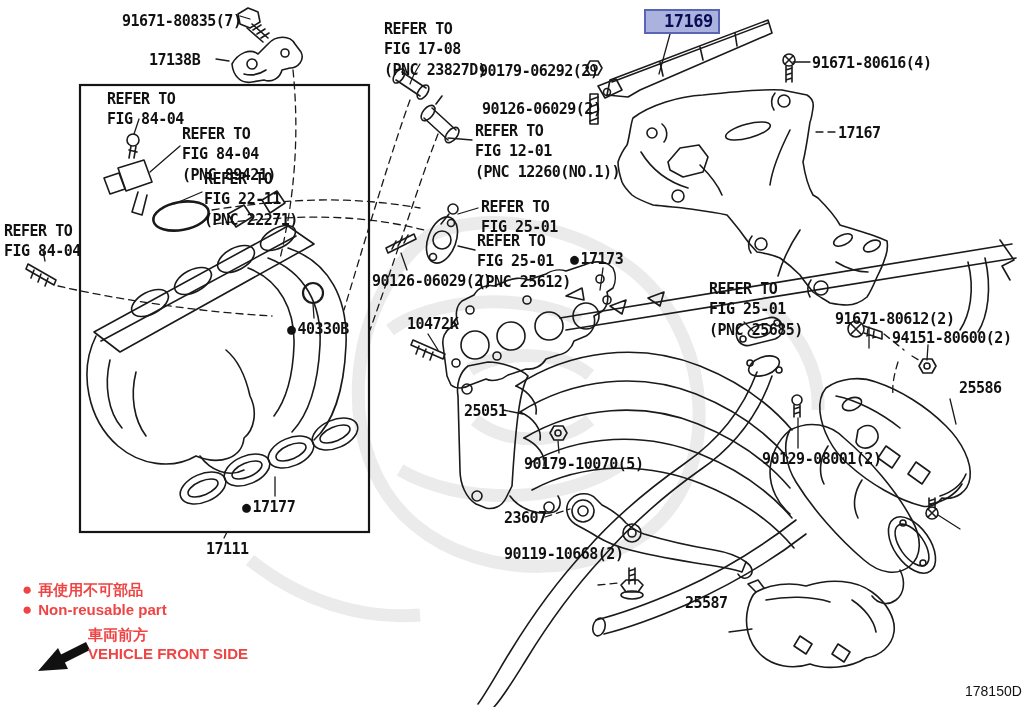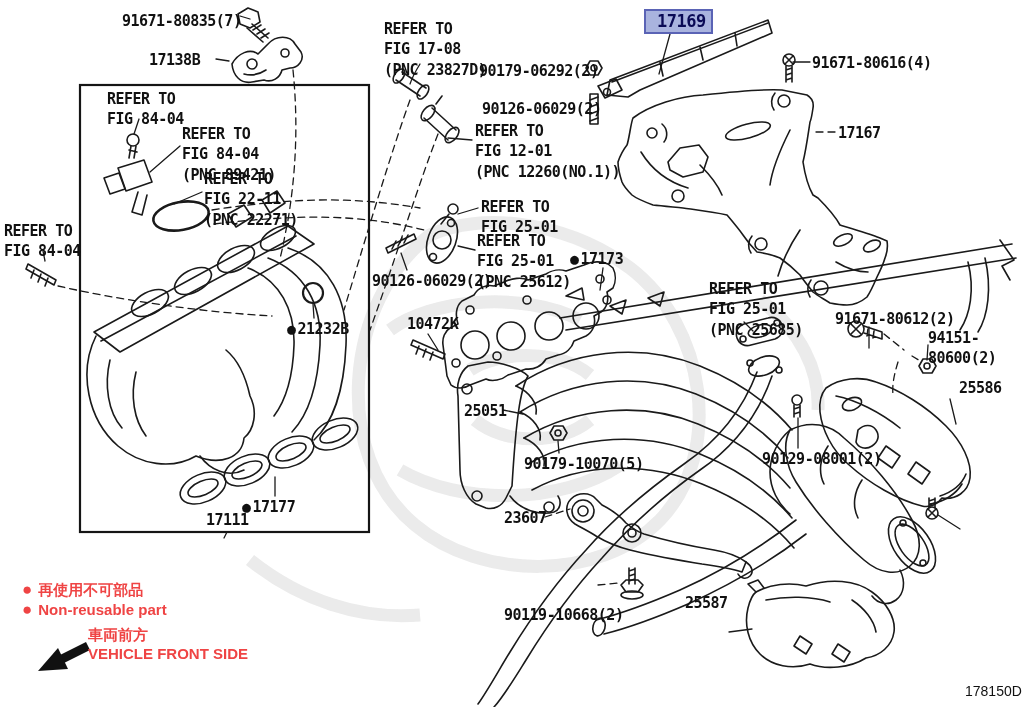--- a/index.html
+++ b/index.html
@@ -3,21 +3,21 @@
 <meta charset="utf-8">
 <style>
   html,body{margin:0;padding:0;background:#fff;}
   .stage{position:relative;width:1024px;height:707px;background:#ffffff;overflow:hidden;
          font-family:"DejaVu Sans Mono","Liberation Mono",monospace;border-radius:10px;}
   svg.art{position:absolute;left:0;top:0;}
   .lbl{position:absolute;font-weight:bold;font-size:15px;line-height:1.35;color:#111;
        white-space:pre-line;letter-spacing:-0.5px;}
   .lbl .dot{font-size:15px;margin-right:2px;}
   .hl{position:absolute;font-weight:bold;font-size:17px;letter-spacing:-0.5px;
-      color:#0a0a55;background:#a9b3de;border:2px solid #5a63b5;padding:0 5px 1px 11px;}
+      color:#0a0a55;background:#a9b3de;border:2px solid #5a63b5;padding:0 5px 1px 18px;}
   .legend{position:absolute;font-family:"Liberation Sans","DejaVu Sans",sans-serif;
           font-weight:bold;font-size:15px;color:#ef4444;white-space:pre;}
   .legend .dot{font-size:17px;margin-right:6px;}
   .code{position:absolute;font-family:"Liberation Sans","DejaVu Sans",sans-serif;
         font-size:14px;color:#111;}
 </style>
 </head>
 <body>
 
 <div class="stage">
@@ -313,31 +313,31 @@
 FIG 25-01</div>
   <div class="lbl" style="left:477px;top:231px">REFER TO
 FIG 25-01
 (PNC 25612)</div>
   <div class="lbl" style="left:570px;top:249px"><span class="dot">●</span><span>17173</span></div>
   <div class="lbl" style="left:372px;top:271px">90126-06029(2)</div>
   <div class="lbl" style="left:709px;top:279px">REFER TO
 FIG 25-01
 (PNC 25685)</div>
   <div class="lbl" style="left:835px;top:309px">91671-80612(2)</div>
-  <div class="lbl" style="left:928px;top:328px">94151-80600(2)</div>
+  <div class="lbl" style="left:892px;top:328px">94151-80600(2)</div>
   <div class="lbl" style="left:407px;top:314px">10472K</div>
-  <div class="lbl" style="left:287px;top:319px"><span class="dot">●</span><span>21232B</span></div>
+  <div class="lbl" style="left:287px;top:319px"><span class="dot">●</span><span>40330B</span></div>
   <div class="lbl" style="left:959px;top:378px">25586</div>
   <div class="lbl" style="left:464px;top:401px">25051</div>
   <div class="lbl" style="left:762px;top:449px">90129-08001(2)</div>
   <div class="lbl" style="left:524px;top:454px">90179-10070(5)</div>
   <div class="lbl" style="left:504px;top:508px">23607</div>
-  <div class="lbl" style="left:504px;top:605px">90119-10668(2)</div>
+  <div class="lbl" style="left:504px;top:544px">90119-10668(2)</div>
   <div class="lbl" style="left:685px;top:593px">25587</div>
   <div class="lbl" style="left:242px;top:497px"><span class="dot">●</span><span>17177</span></div>
-  <div class="lbl" style="left:206px;top:510px">17111</div>
+  <div class="lbl" style="left:206px;top:539px">17111</div>
 
   <div class="legend" style="left:22px;top:580px"><span class="dot">●</span><span>再使用不可部品</span></div>
   <div class="legend" style="left:22px;top:600px"><span class="dot">●</span><span>Non-reusable part</span></div>
   <div class="legend" style="left:88px;top:626px">車両前方</div>
   <div class="legend" style="left:88px;top:645px">VEHICLE FRONT SIDE</div>
   <div class="code" style="left:965px;top:683px">178150D</div>
 </div>
 
 </body></html>

